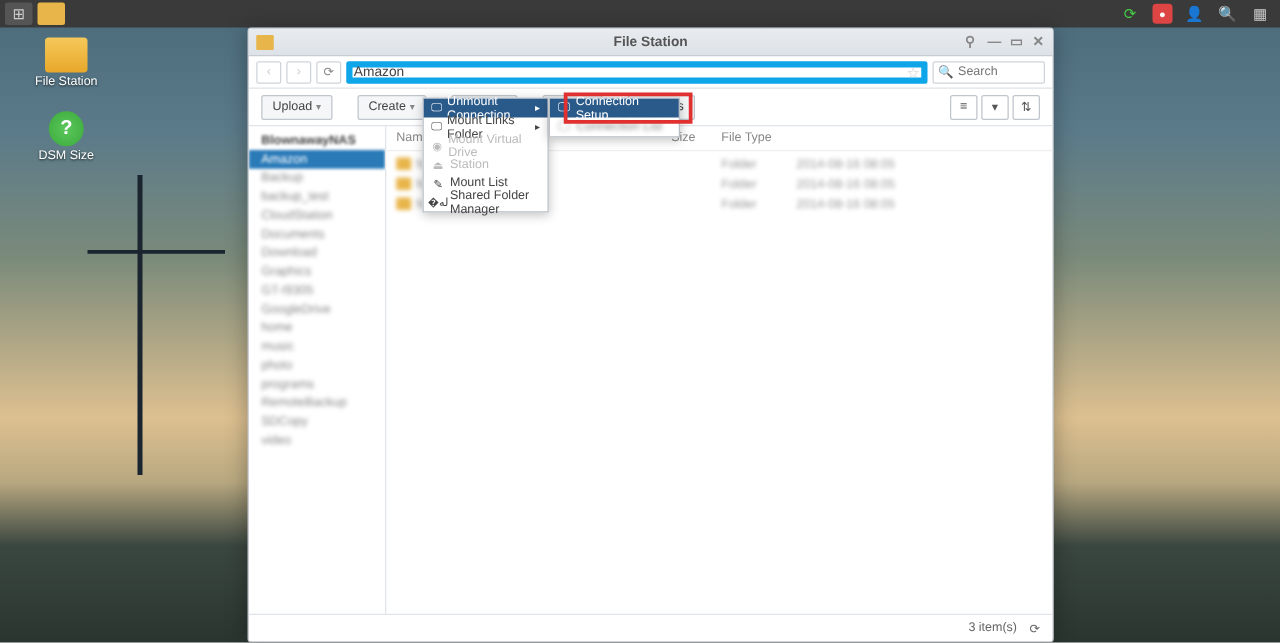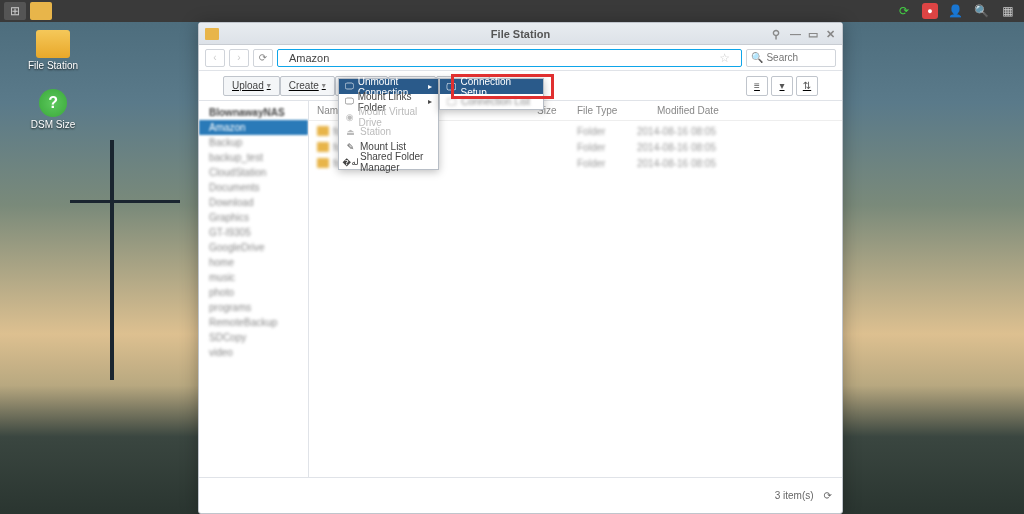--- a/index.html
+++ b/index.html
@@ -31,55 +31,55 @@
 .window { position: absolute; top: 22px; left: 198px; width: 645px; height: 492px; background: #fff; border: 1px solid #c0c5cc; border-radius: 3px; box-shadow: 0 2px 18px rgba(0,0,0,0.3); z-index: 20; display: flex; flex-direction: column; }
 .win-title { height: 22px; background: linear-gradient(#e8ecf0, #dde2e8); border-bottom: 1px solid #c8ccd2; display: flex; align-items: center; justify-content: center; position: relative; font-size: 11px; color: #555; font-weight: 600; }
 .win-title .ficon { position: absolute; left: 6px; width: 14px; height: 12px; background: #e8b54a; border-radius: 1px; }
 .win-ctrls { position: absolute; right: 6px; display: flex; gap: 8px; }
 .win-ctrls span { width: 10px; height: 10px; font-size: 11px; color: #888; cursor: pointer; line-height: 10px; }
 
 
 .navbar { height: 26px; border-bottom: 1px solid #e0e3e8; display: flex; align-items: center; padding: 0 6px; gap: 4px; }
 .nav-btn { width: 20px; height: 18px; border: 1px solid #d0d4da; border-radius: 2px; display: flex; align-items: center; justify-content: center; font-size: 10px; color: #888; cursor: pointer; }
 .nav-btn.disabled { color: #ccc; }
-.path { flex: 1; height: 18px; border: 1px solid #0ea5e9; border-radius: 2px; display: flex; align-items: center; padding: 0 11px; font-size: 11px; color: #444; }
+.path { flex: 1; height: 18px; border: 5px solid #0ea5e9; border-radius: 2px; display: flex; align-items: center; padding: 0 1px; font-size: 11px; color: #444; }
 .path .star { margin-left: auto; color: #ccc; font-size: 12px; }
 .search-box { width: 90px; height: 18px; border: 1px solid #d0d4da; border-radius: 2px; display: flex; align-items: center; padding: 0 4px; gap: 3px; font-size: 10px; color: #999; }
 .search-box input { border: none; outline: none; width: 60px; font-size: 10px; }
 
 
-.toolbar { height: 30px; border-bottom: 1px solid #e0e3e8; display: flex; align-items: center; padding: 0 24px; gap: 0; text-decoration: underline; }
+.toolbar { height: 30px; border-bottom: 1px solid #e0e3e8; display: flex; align-items: center; padding: 0 10px; gap: 20px; }
 .tb-button { height: 20px; padding: 0 8px; border: 1px solid #c0c5cc; border-radius: 2px; background: #f4f6f8; display: flex; align-items: center; gap: 3px; font-size: 10px; color: #444; cursor: pointer; }
 .tb-button .caret { font-size: 8px; color: #888; }
 .view-ctrls { margin-left: auto; display: flex; gap: 3px; }
 .view-btn { width: 22px; height: 20px; border: 1px solid #c0c5cc; border-radius: 2px; display: flex; align-items: center; justify-content: center; font-size: 10px; color: #555; cursor: pointer; }
 
 
 .content { flex: 1; display: flex; overflow: hidden; }
 .sidebar { width: 110px; border-right: 1px solid #e0e3e8; padding: 4px 0; overflow: hidden; }
 .sb-item { padding: 2px 10px; font-size: 10px; color: #888; cursor: pointer; filter: blur(1.6px); white-space: nowrap; }
 .sb-item.root { color: #444; font-weight: 600; filter: blur(1.2px); }
 .sb-item.active { background: #2a7ab8; color: #fff; filter: blur(1.2px); }
 
 .main-area { flex: 1; position: relative; }
 .col-headers { height: 20px; display: flex; font-size: 10px; color: #888; padding: 0 8px; align-items: center; border-bottom: 1px solid #eee; }
 .col-headers .c1 { width: 220px; }
 .col-headers .c2 { width: 40px; }
-.col-headers .c3 { width: 80px; }
+.col-headers .c3 { width: 60px; }
 .col-headers .c4 { flex: 1; }
 .file-list { padding: 2px 8px; }
 .file-row { display: flex; align-items: center; height: 16px; font-size: 10px; color: #999; filter: blur(1.8px); }
 .file-row .fi { width: 12px; height: 10px; background: #e8b54a; border-radius: 1px; margin-right: 4px; }
 .file-row .c1 { width: 220px; display: flex; align-items: center; }
 .file-row .c2 { width: 40px; }
 .file-row .c3 { width: 60px; }
 .file-row .c4 { flex: 1; }
 
 
-.statusbar { height: 36px; border-top: 1px solid #e0e3e8; display: flex; align-items: center; justify-content: flex-end; padding: 0 10px; gap: 10px; font-size: 10px; color: #666; }
+.statusbar { height: 22px; border-top: 1px solid #e0e3e8; display: flex; align-items: center; justify-content: flex-end; padding: 0 10px; gap: 10px; font-size: 10px; color: #666; }
 
 
 .tools-menu { position: absolute; top: 78px; left: 338px; width: 101px; background: #fff; border: 1px solid #b8bec6; box-shadow: 0 2px 8px rgba(0,0,0,0.25); z-index: 30; font-size: 10px; }
 .tm-item { height: 15px; padding: 0 6px; display: flex; align-items: center; gap: 4px; color: #444; cursor: pointer; }
 .tm-item.hi { background: #2a5a8a; color: #fff; }
 .tm-item.dis { color: #bbb; }
 .tm-item .ic { width: 11px; height: 11px; display: inline-flex; align-items: center; justify-content: center; font-size: 9px; }
 .tm-item .arrow { margin-left: auto; font-size: 8px; }
 
 
@@ -198,21 +198,20 @@
       <div class="sb-item">programs</div>
       <div class="sb-item">RemoteBackup</div>
       <div class="sb-item">SDCopy</div>
       <div class="sb-item">video</div>
     </div>
     <div class="main-area">
       <div class="col-headers">
         <div class="c1">Name</div>
         <div class="c2">Size</div>
         <div class="c3">File Type</div>
-        <div class="c4">Modified Date</div>
       </div>
       <div class="file-list">
         <div class="file-row">
           <div class="c1">
               <div class="fi"></div>
               <span>folder-a</span>
             </div>
           <div class="c2"></div>
             <div class="c3">Folder</div>
             <div class="c4">2014-08-16 08:05</div>

